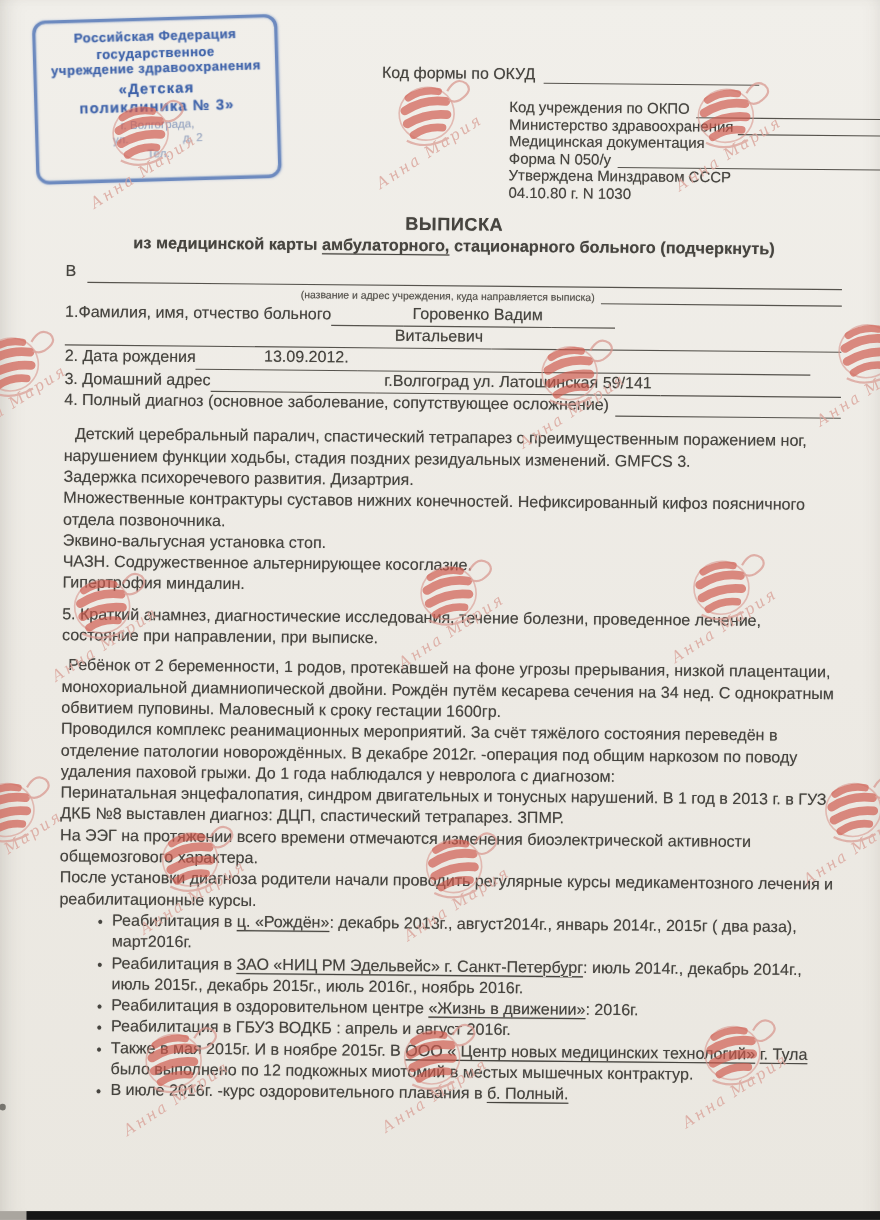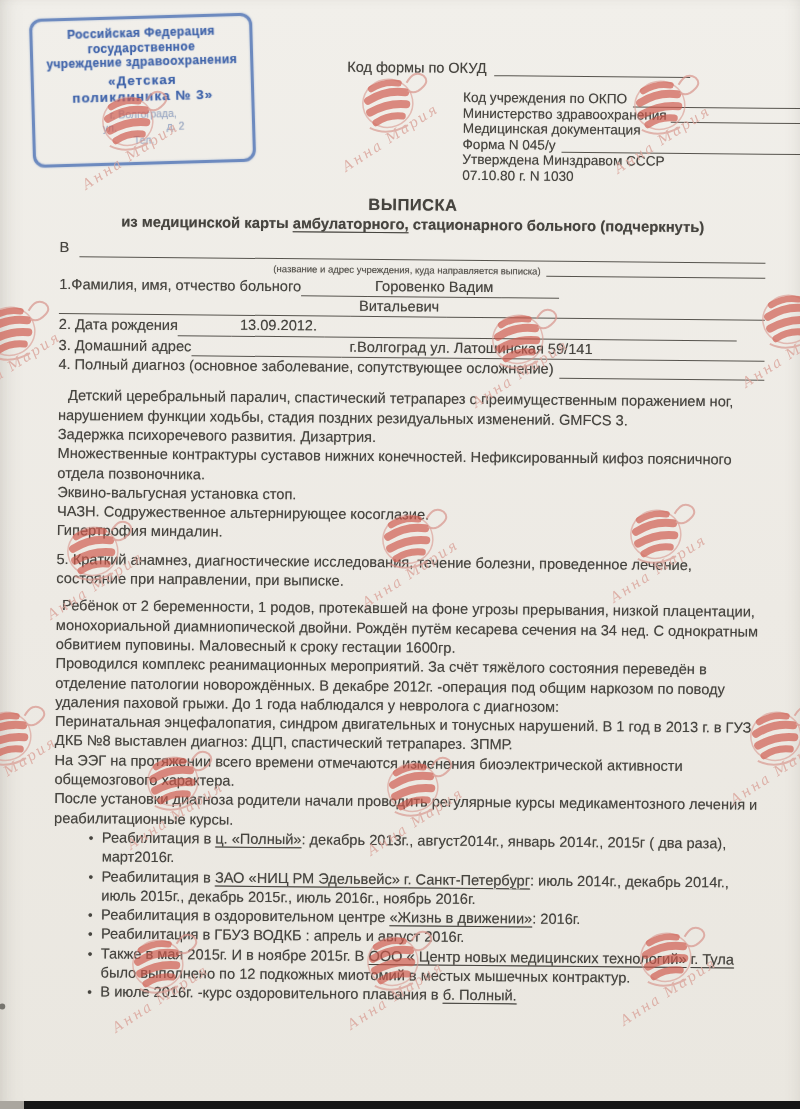--- a/index.html
+++ b/index.html
@@ -91,28 +91,28 @@
         <span class="bl grow" style="margin-left:6px"></span>
       </div>
       <div class="hdr-row">
         <span class="lbl">Министерство здравоохранения</span>
         <span class="bl grow" style="margin-left:4px"></span>
       </div>
       <div class="hdr-row">
         <span class="lbl">Медицинская документация</span>
       </div>
       <div class="hdr-row">
-        <span class="lbl">Форма N 045/у</span>
+        <span class="lbl">Форма N 050/у</span>
         <span class="bl grow" style="margin-left:6px"></span>
       </div>
       <div class="hdr-row">
         <span class="lbl">Утверждена Минздравом СССР</span>
       </div>
       <div class="hdr-row">
-        <span class="lbl">07.10.80 г. N 1030</span>
+        <span class="lbl">04.10.80 г. N 1030</span>
       </div>
     </div>
 
     <div class="bodyflow">
       <div class="title">ВЫПИСКА</div>
       <div class="subtitle"><span>из медицинской карты </span><span class="useg">амбулаторного,</span><span> стационарного больного (подчеркнуть)</span></div>
 
       <div class="frow mt6">
         <span class="lbl">В</span>
         <span class="bl grow" style="margin-left:10px"></span>
@@ -164,21 +164,21 @@
 
       <div class="para anam">
         <p>Ребёнок от 2 беременности, 1 родов, протекавшей на фоне угрозы прерывания, низкой плацентации, монохориальной диамниопической двойни. Рождён путём кесарева сечения на 34 нед. С однократным обвитием пуповины. Маловесный к сроку гестации 1600гр.</p>
         <p>Проводился комплекс реанимационных мероприятий. За счёт тяжёлого состояния переведён в отделение патологии новорождённых. В декабре 2012г. -операция под общим наркозом по поводу удаления паховой грыжи. До 1 года наблюдался у невролога с диагнозом:</p>
         <p>Перинатальная энцефалопатия, синдром двигательных и тонусных нарушений. В 1 год в 2013 г. в ГУЗ ДКБ №8 выставлен диагноз: ДЦП, спастический тетрапарез. ЗПМР.</p>
         <p>На ЭЭГ на протяжении всего времени отмечаются изменения биоэлектрической активности общемозгового характера.</p>
         <p>После установки диагноза родители начали проводить регулярные курсы медикаментозного лечения и реабилитационные курсы.</p>
       </div>
 
       <ul class="rehab">
-        <li><span>Реабилитация в </span><span class="useg">ц. «Полный»</span><span>: декабрь 2013г.,  август2014г., январь 2014г., 2015г ( два раза), март2016г.</span></li>
+        <li><span>Реабилитация в </span><span class="useg">ц. «Рождён»</span><span>: декабрь 2013г.,  август2014г., январь 2014г., 2015г ( два раза), март2016г.</span></li>
         <li><span>Реабилитация в </span><span class="useg">ЗАО «НИЦ РМ Эдельвейс» г. Санкт-Петербург</span><span>: июль 2014г., декабрь 2014г., июль 2015г., декабрь 2015г., июль 2016г., ноябрь 2016г.</span></li>
         <li><span>Реабилитация в оздоровительном центре </span><span class="useg">«Жизнь в движении»</span><span>: 2016г.</span></li>
         <li><span>Реабилитация в ГБУЗ ВОДКБ : апрель и август 2016г.</span></li>
         <li><span>Также в мая 2015г. И в ноябре 2015г. В </span><span class="useg">ООО « Центр новых медицинских технологий»</span><span> </span><span class="useg">г. Тула</span><span> было выполнено по 12 подкожных миотомий в местых мышечных контрактур.</span></li>
         <li><span>В июле 2016г. -курс оздоровительного плавания в </span><span class="useg">б. Полный.</span></li>
       </ul>
     </div>
 
     <div class="dot"></div>
   </div>

